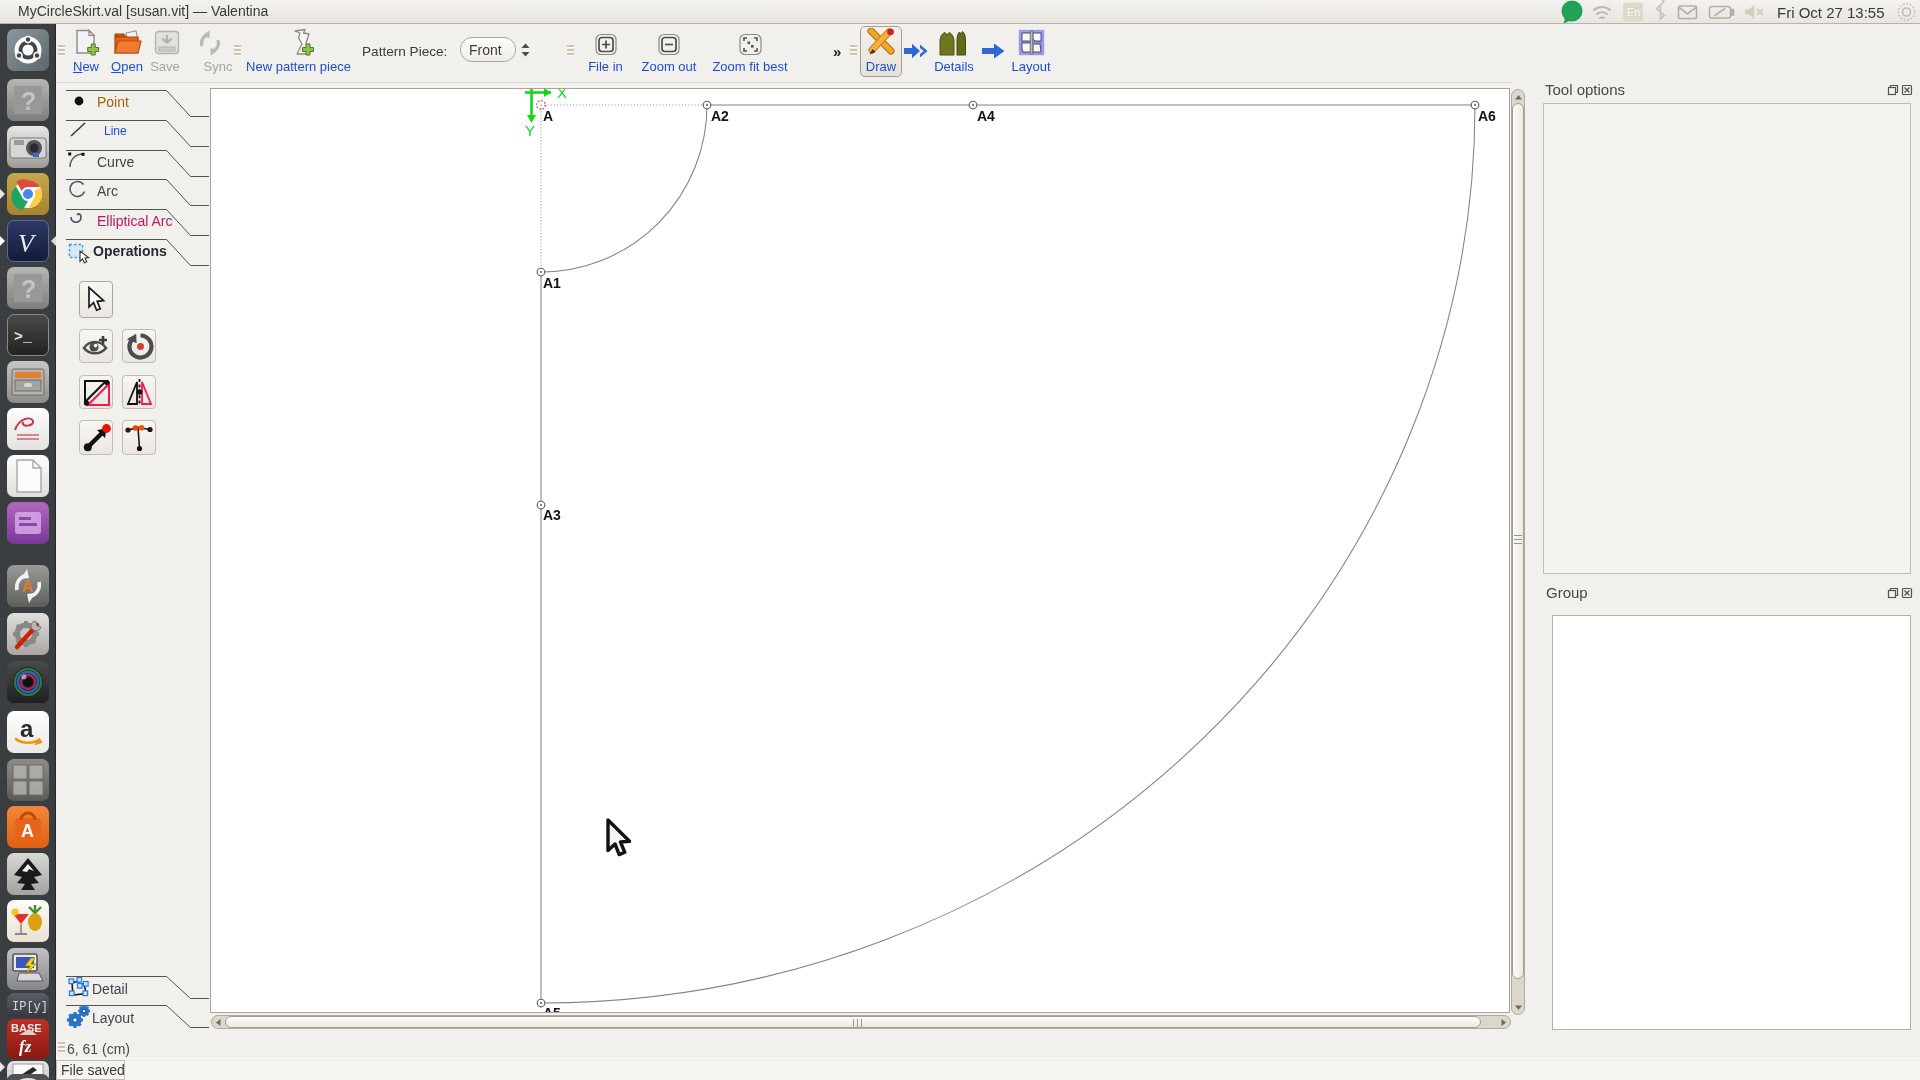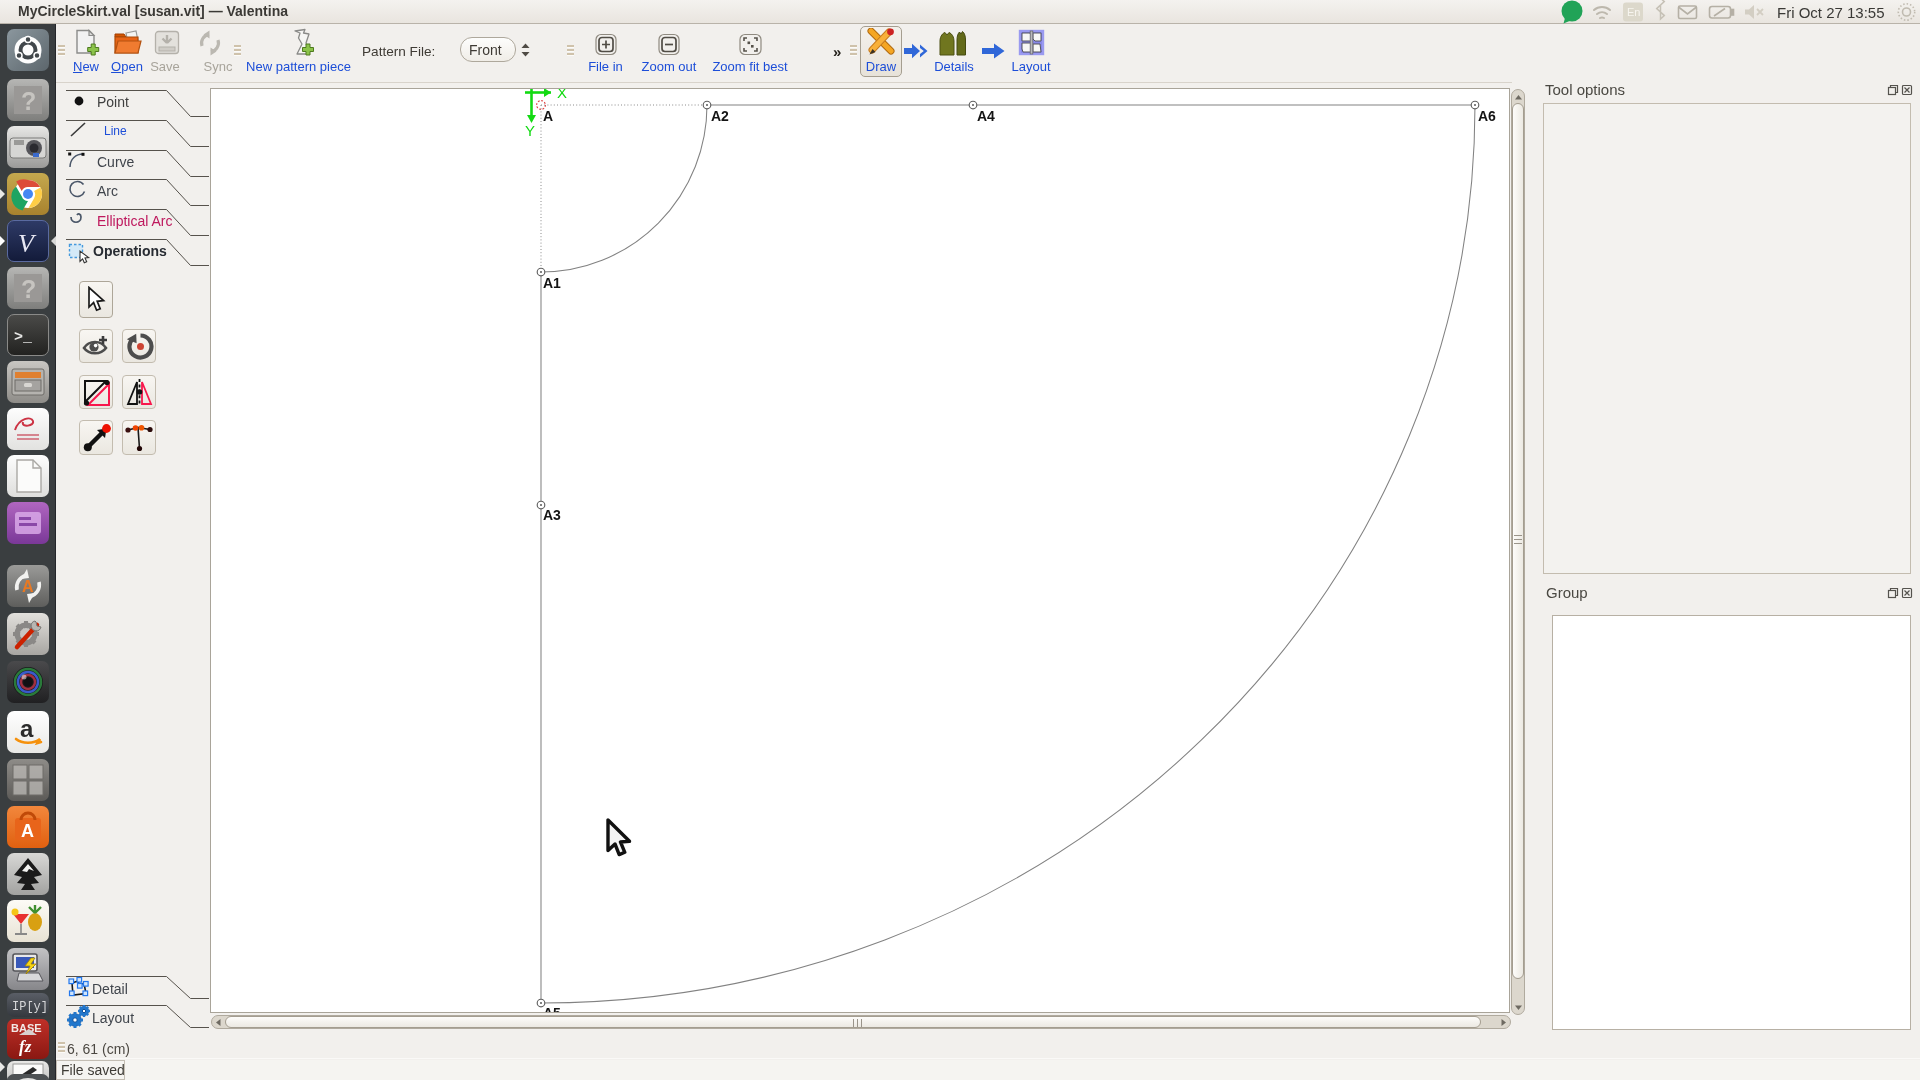--- a/index.html
+++ b/index.html
@@ -3,21 +3,21 @@
 <meta charset="utf-8">
 <style>
   * { margin:0; padding:0; box-sizing:border-box; }
   html,body { width:1920px; height:1080px; overflow:hidden; }
   body { font-family:"Liberation Sans", sans-serif; background:#f2f0ed; position:relative; }
   .abs { position:absolute; }
 
   
   #topbar { position:absolute; left:0; top:0; width:1920px; height:24px;
     background:linear-gradient(#f4f2ef, #e9e5df); border-bottom:1px solid #b9b3a9; }
-  #title { position:absolute; left:18px; top:3px; font-size:14px; font-weight:bold; color:#3b3935; }
+  #title { position:absolute; left:18px; top:3px; font-size:14px; font-weight:normal; color:#3b3935; }
   #clock { position:absolute; left:1777px; top:4px; font-size:15px; color:#3a3936; }
 
   
   #dock { position:absolute; left:0; top:24px; width:56px; height:1056px; background:#3a3e40; }
   #dock .edge { position:absolute; right:0; top:0; width:1px; height:100%; background:#24262a; }
   .tile { position:absolute; left:7px; width:42px; height:42px; border-radius:7px; overflow:hidden; }
 
   
   #toolbar { position:absolute; left:56px; top:24px; width:1864px; height:59px; background:#f2f0ed;}
   .tblabel { position:absolute; font-size:13px; color:#1d4ed8; text-align:center; }
@@ -379,21 +379,21 @@
 <div class="tblabel dis" style="left:198px; top:59px; width:40px;">Sync</div>
 
 <svg class="abs" style="left:288px;top:28px" width="30" height="30" viewBox="0 0 30 30">
   <path d="M7,3 L12,5 L10.5,10 L14,16 L9,26 L21,26 L18,15 L21,6 L15.5,5 L17,1.5 Z" fill="#f6f6f4" stroke="#8a8a88" stroke-width="1.3" stroke-linejoin="round"></path>
   <g stroke="#4e7a1f" stroke-width="1" fill="#8bc34a">
       <path d="M17,16 h4 v3.5 h3.5 v4 h-3.5 v3.5 h-4 v-3.5 h-3.5 v-4 h3.5 z" transform="translate(1,0)"></path>
     </g>
 </svg>
 <div class="tblabel" style="left:242px; top:59px; width:113px;">New pattern piece</div>
 
-<div class="abs" style="left:362px; top:44px; font-size:13.6px; color:#3f3b35;">Pattern File:</div>
+<div class="abs" style="left:362px; top:44px; font-size:13.6px; color:#3f3b35;">Pattern Piece:</div>
 <div id="combo">
     <div class="txt">Front</div>
   <svg class="abs" style="left:59px;top:5px" width="11" height="14" viewBox="0 0 11 14">
     <path d="M5.5,0.5 l4,4.5 l-8,0 z" fill="#4f4b44"></path>
     <path d="M5.5,13.5 l4,-4.5 l-8,0 z" fill="#4f4b44"></path>
   </svg>
 </div>
 
 <svg class="abs" style="left:595px;top:33px" width="22" height="23" viewBox="0 0 22 23">
   <rect x="1" y="1.5" width="20" height="20" rx="5" fill="linear-gradient(#fff,#eee)" fill-opacity="0" stroke="#8f8a80" stroke-width="1.2"></rect>
@@ -501,21 +501,21 @@
         <path d="M19,929 v16 M11,937 h16 M13.4,931.4 l11.2,11.2 M13.4,942.6 l11.2,-11.2"></path>
       </g>
     <circle cx="28" cy="928" r="4.6"></circle>
     <g stroke="#2277cc" stroke-width="2.4">
         <path d="M28,922 v12 M22,928 h12 M23.8,923.8 l8.4,8.4 M23.8,932.2 l8.4,-8.4"></path>
       </g>
   </g>
   <circle cx="19" cy="937" r="2.2" fill="#fff" stroke="#0f4f9a"></circle>
   <circle cx="28" cy="928" r="1.7" fill="#fff" stroke="#0f4f9a"></circle>
 </svg>
-<div class="abs" style="left:97px;top:94px;font-size:14px;color:#404040;">Point</div>
+<div class="abs" style="left:97px;top:94px;font-size:14px;color:#a16207;">Point</div>
 <div class="abs" style="left:104px;top:124px;font-size:12px;color:#1d4ed8;">Line</div>
 <div class="abs" style="left:97px;top:154px;font-size:14px;color:#40454c;">Curve</div>
 <div class="abs" style="left:97px;top:183px;font-size:14px;color:#40454c;">Arc</div>
 <div class="abs" style="left:97px;top:213px;font-size:14px;color:#be185d;">Elliptical Arc</div>
 <div class="abs" style="left:93px;top:243px;font-size:14px;font-weight:bold;color:#272b32;">Operations</div>
 <div class="abs" style="left:92px;top:981px;font-size:14px;color:#40454c;">Detail</div>
 <div class="abs" style="left:92px;top:1010px;font-size:14px;color:#40454c;">Layout</div>
 
 <style>
 .tbtn { position:absolute; width:34px; border:1px solid #c3bcaf; border-radius:4px;

